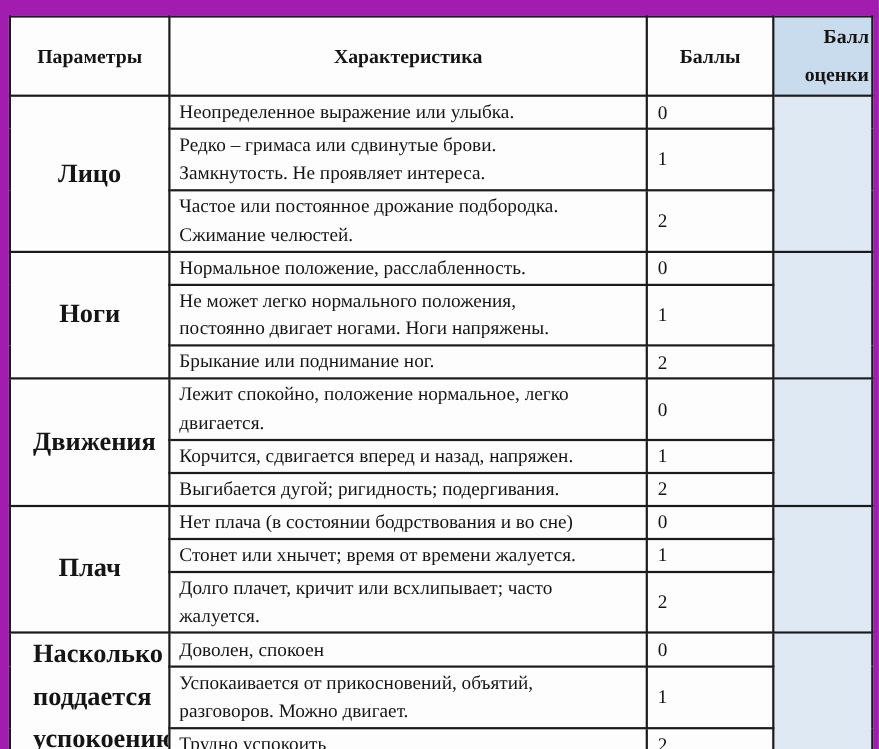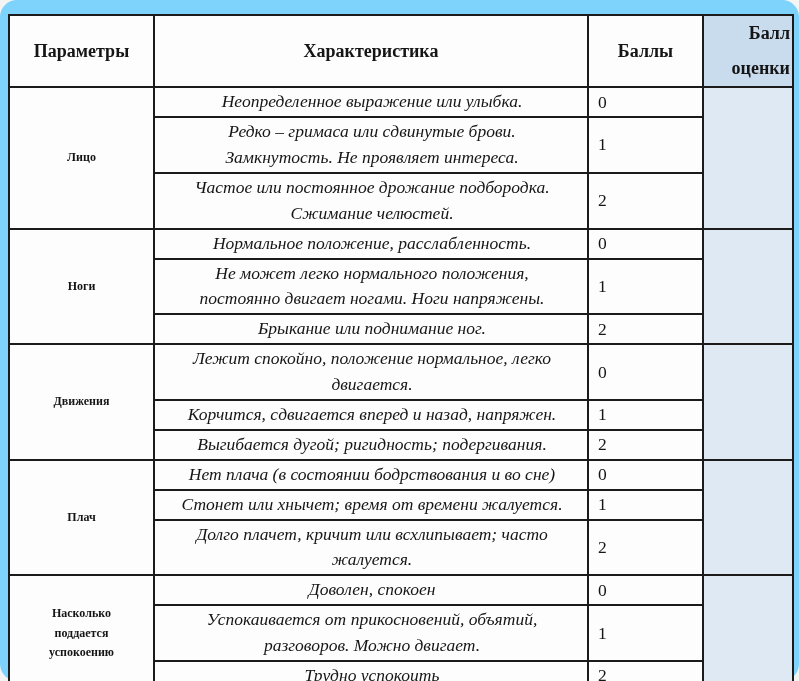--- a/index.html
+++ b/index.html
@@ -6,22 +6,21 @@
     margin: 0;
     padding: 0;
     background: #f4f4f2;
     font-family: "Liberation Serif", "DejaVu Serif", serif;
   }
   .page {
     width: 799px;
     height: 681px;
     box-sizing: border-box;
     padding: 14px 7px 0 8px;
-    background: #7dd3fc;
-    border-radius: 17px;
+    background: #a21caf;
   }
   table.flacc {
     border-collapse: collapse;
     table-layout: fixed;
     width: 784px;
     background: #fdfdfd;
   }
   table.flacc th,
   table.flacc td {
     border: 2px solid #1b1b1b;
@@ -45,32 +44,31 @@
     font-weight: bold;
     text-align: center;
     padding: 0 2px;
   }
   th.score-head {
     background: #c9dcee;
     line-height: 1.95;
     text-align: right;
   }
   td.param {
-    font-size: 12px;
+    font-size: 24px;
     font-weight: bold;
     text-align: center;
     line-height: 1.6;
     padding: 0 20px;
   }
   td.char {
     font-size: 17.5px;
-    text-align: center;
+    text-align: left;
     padding: 1px 6px 1px 8px;
     line-height: 1.48;
-    font-style: italic;
   }
   td.pts {
     font-size: 17.5px;
     text-align: left;
     padding-left: 9px;
   }
   td.score {
     background: #dfe9f3;
   }
   

